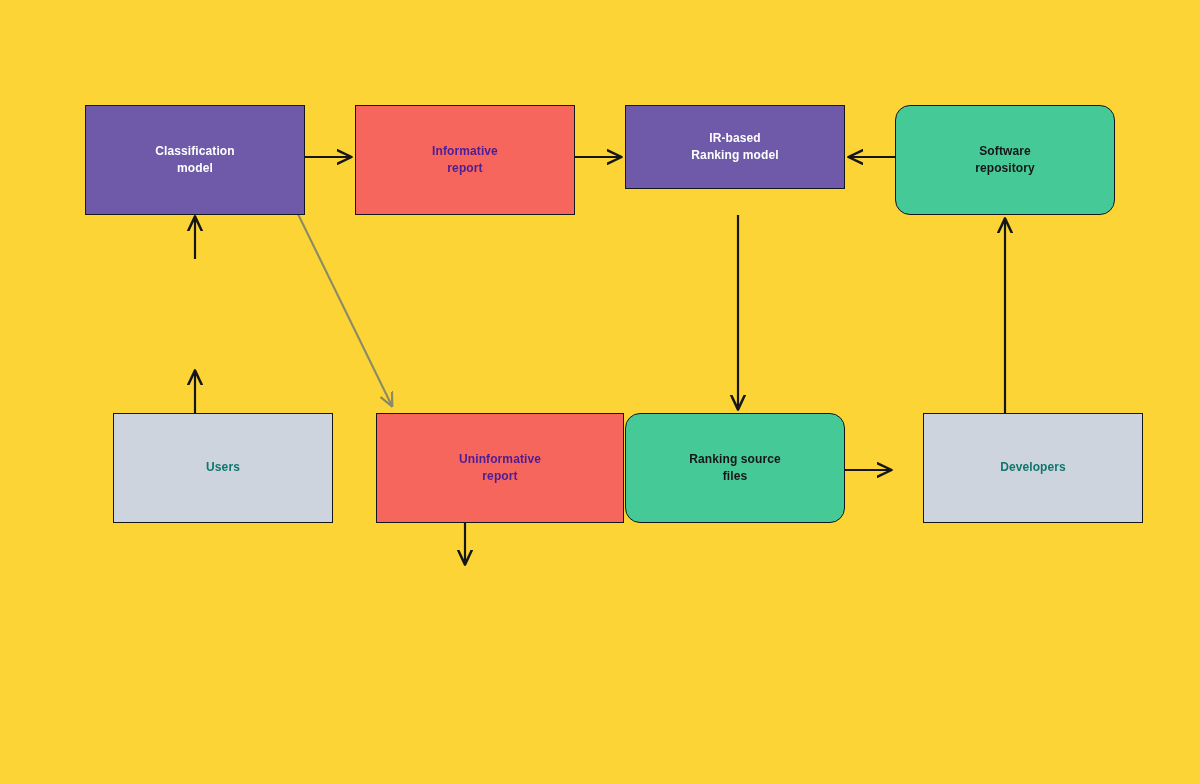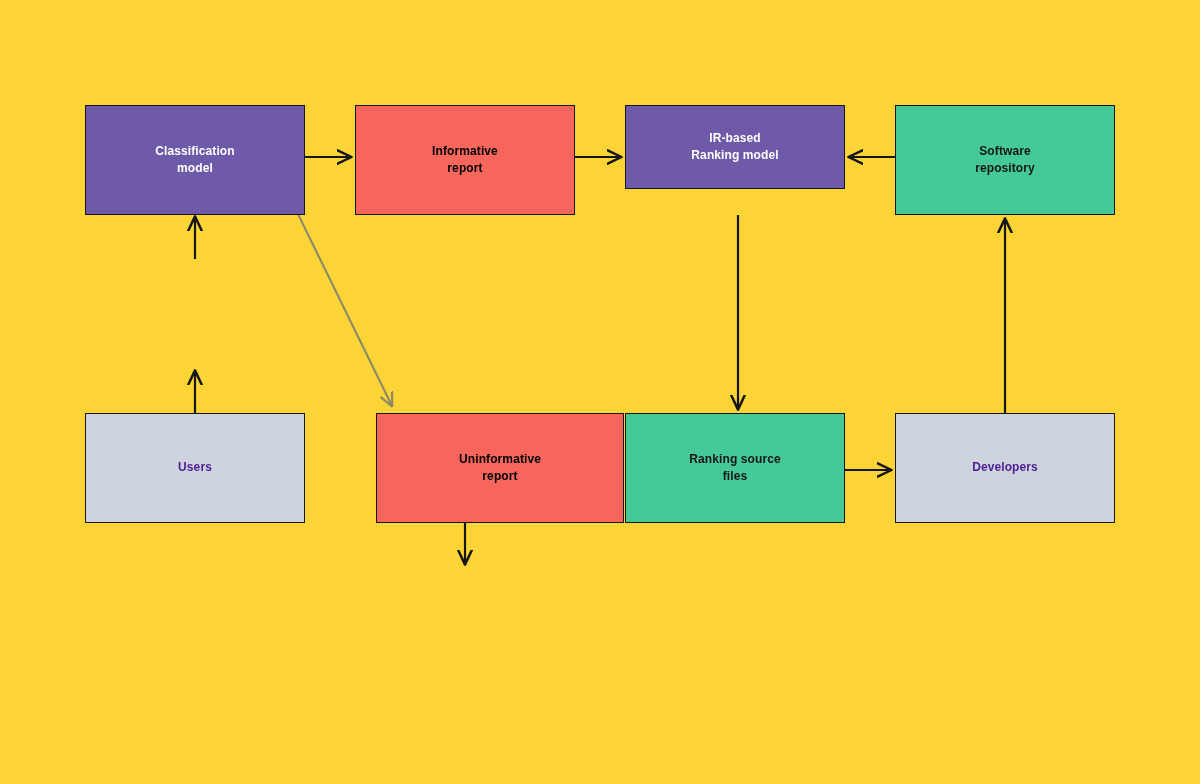--- a/index.html
+++ b/index.html
@@ -27,23 +27,23 @@
     justify-content: center;
     text-align: center;
     font-weight: bold;
     font-size: 12px;
     line-height: 1.45;
     letter-spacing: 0.1px;
     white-space: pre-line;
     z-index: 2;
   }
   .fill-purple { background: #6e5aa8; color: #ffffff; }
-  .fill-red    { background: #f7665c; color: #000000; }
-  .fill-green  { background: #45c996; color: #15161a; }
-  .fill-grey   { background: #ced4dd; color: #4c1d95; }
+  .fill-red    { background: #f7665c; color: #4c1d95; }
+  .fill-green  { background: #45c996; color: #15161a; border-radius: 15px; }
+  .fill-grey   { background: #ced4dd; color: #0f766e; margin-left: 28px; }
   #edges {
     position: absolute;
     left: 0; top: 0;
     width: 1200px;
     height: 784px;
     z-index: 1;
     overflow: visible;
   }
 </style>
 </head>

